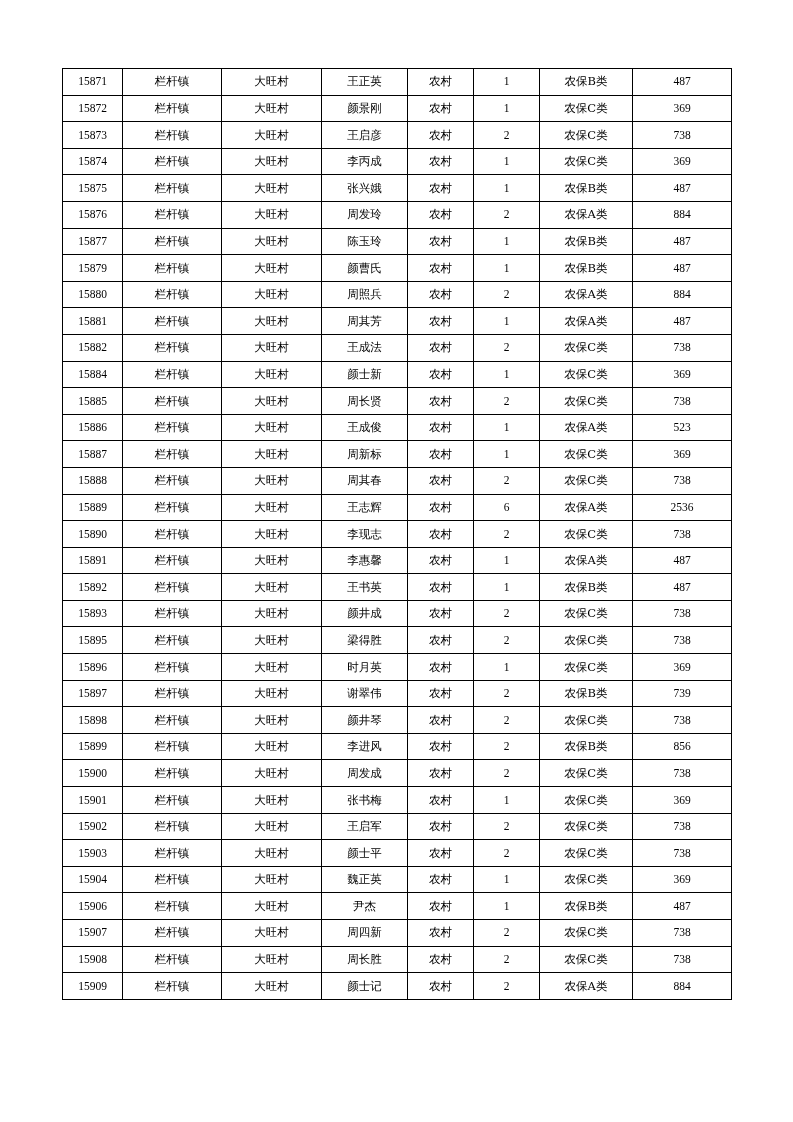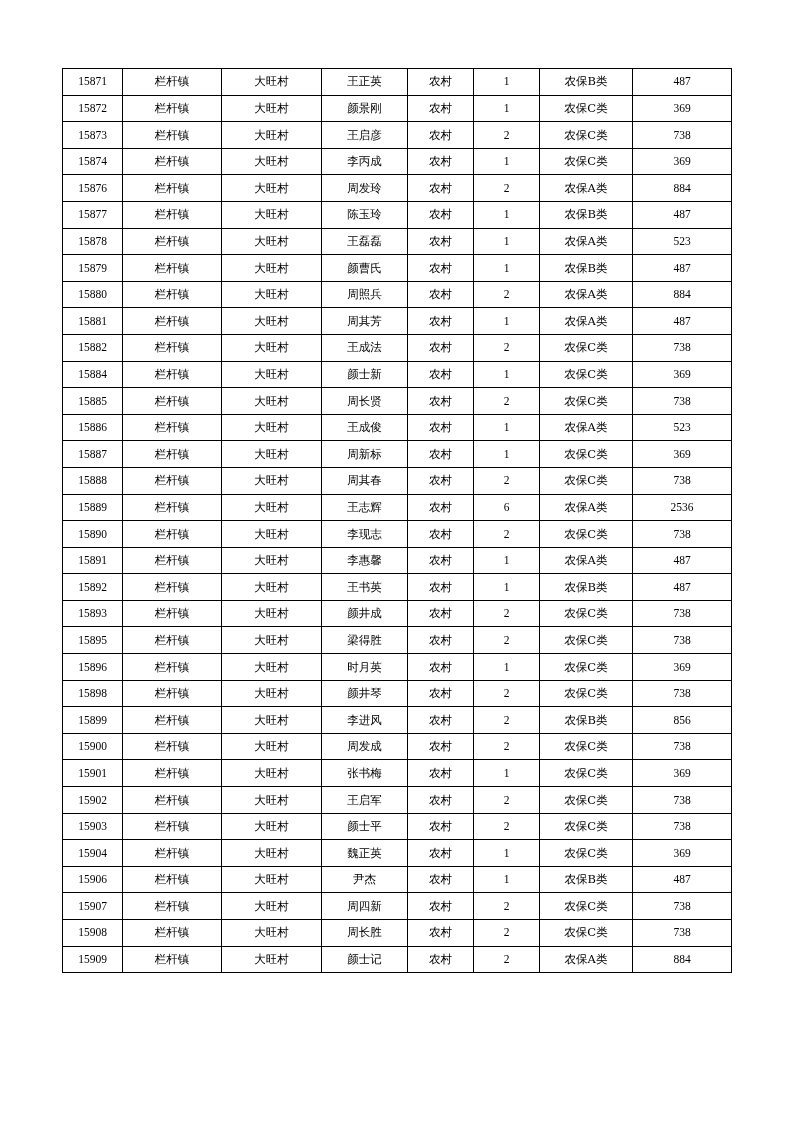--- a/index.html
+++ b/index.html
@@ -102,120 +102,120 @@
           <td class="num">15874</td>
           <td class="cn">栏杆镇</td>
           <td class="cn">大旺村</td>
           <td class="cn">李丙成</td>
           <td class="cn">农村</td>
           <td class="num">1</td>
           <td class="cn">农保C类</td>
           <td class="num">369</td>
         </tr>
         <tr>
+          <td class="num">15875</td>
+          <td class="cn">栏杆镇</td>
+          <td class="cn">大旺村</td>
+          <td class="cn">张兴娥</td>
+          <td class="cn">农村</td>
+          <td class="num">1</td>
+          <td class="cn">农保B类</td>
+          <td class="num">487</td>
+        </tr>
+        <tr>
           <td class="num">15876</td>
           <td class="cn">栏杆镇</td>
           <td class="cn">大旺村</td>
           <td class="cn">周发玲</td>
           <td class="cn">农村</td>
           <td class="num">2</td>
           <td class="cn">农保A类</td>
           <td class="num">884</td>
         </tr>
         <tr>
           <td class="num">15877</td>
           <td class="cn">栏杆镇</td>
           <td class="cn">大旺村</td>
           <td class="cn">陈玉玲</td>
           <td class="cn">农村</td>
           <td class="num">1</td>
           <td class="cn">农保B类</td>
           <td class="num">487</td>
         </tr>
         <tr>
-          <td class="num">15878</td>
-          <td class="cn">栏杆镇</td>
-          <td class="cn">大旺村</td>
-          <td class="cn">王磊磊</td>
+          <td class="num">15879</td>
+          <td class="cn">栏杆镇</td>
+          <td class="cn">大旺村</td>
+          <td class="cn">颜曹氏</td>
+          <td class="cn">农村</td>
+          <td class="num">1</td>
+          <td class="cn">农保B类</td>
+          <td class="num">487</td>
+        </tr>
+        <tr>
+          <td class="num">15880</td>
+          <td class="cn">栏杆镇</td>
+          <td class="cn">大旺村</td>
+          <td class="cn">周照兵</td>
+          <td class="cn">农村</td>
+          <td class="num">2</td>
+          <td class="cn">农保A类</td>
+          <td class="num">884</td>
+        </tr>
+        <tr>
+          <td class="num">15881</td>
+          <td class="cn">栏杆镇</td>
+          <td class="cn">大旺村</td>
+          <td class="cn">周其芳</td>
+          <td class="cn">农村</td>
+          <td class="num">1</td>
+          <td class="cn">农保A类</td>
+          <td class="num">487</td>
+        </tr>
+        <tr>
+          <td class="num">15882</td>
+          <td class="cn">栏杆镇</td>
+          <td class="cn">大旺村</td>
+          <td class="cn">王成法</td>
+          <td class="cn">农村</td>
+          <td class="num">2</td>
+          <td class="cn">农保C类</td>
+          <td class="num">738</td>
+        </tr>
+        <tr>
+          <td class="num">15884</td>
+          <td class="cn">栏杆镇</td>
+          <td class="cn">大旺村</td>
+          <td class="cn">颜士新</td>
+          <td class="cn">农村</td>
+          <td class="num">1</td>
+          <td class="cn">农保C类</td>
+          <td class="num">369</td>
+        </tr>
+        <tr>
+          <td class="num">15885</td>
+          <td class="cn">栏杆镇</td>
+          <td class="cn">大旺村</td>
+          <td class="cn">周长贤</td>
+          <td class="cn">农村</td>
+          <td class="num">2</td>
+          <td class="cn">农保C类</td>
+          <td class="num">738</td>
+        </tr>
+        <tr>
+          <td class="num">15886</td>
+          <td class="cn">栏杆镇</td>
+          <td class="cn">大旺村</td>
+          <td class="cn">王成俊</td>
           <td class="cn">农村</td>
           <td class="num">1</td>
           <td class="cn">农保A类</td>
           <td class="num">523</td>
         </tr>
         <tr>
-          <td class="num">15879</td>
-          <td class="cn">栏杆镇</td>
-          <td class="cn">大旺村</td>
-          <td class="cn">颜曹氏</td>
-          <td class="cn">农村</td>
-          <td class="num">1</td>
-          <td class="cn">农保B类</td>
-          <td class="num">487</td>
-        </tr>
-        <tr>
-          <td class="num">15880</td>
-          <td class="cn">栏杆镇</td>
-          <td class="cn">大旺村</td>
-          <td class="cn">周照兵</td>
-          <td class="cn">农村</td>
-          <td class="num">2</td>
-          <td class="cn">农保A类</td>
-          <td class="num">884</td>
-        </tr>
-        <tr>
-          <td class="num">15881</td>
-          <td class="cn">栏杆镇</td>
-          <td class="cn">大旺村</td>
-          <td class="cn">周其芳</td>
-          <td class="cn">农村</td>
-          <td class="num">1</td>
-          <td class="cn">农保A类</td>
-          <td class="num">487</td>
-        </tr>
-        <tr>
-          <td class="num">15882</td>
-          <td class="cn">栏杆镇</td>
-          <td class="cn">大旺村</td>
-          <td class="cn">王成法</td>
-          <td class="cn">农村</td>
-          <td class="num">2</td>
-          <td class="cn">农保C类</td>
-          <td class="num">738</td>
-        </tr>
-        <tr>
-          <td class="num">15884</td>
-          <td class="cn">栏杆镇</td>
-          <td class="cn">大旺村</td>
-          <td class="cn">颜士新</td>
-          <td class="cn">农村</td>
-          <td class="num">1</td>
-          <td class="cn">农保C类</td>
-          <td class="num">369</td>
-        </tr>
-        <tr>
-          <td class="num">15885</td>
-          <td class="cn">栏杆镇</td>
-          <td class="cn">大旺村</td>
-          <td class="cn">周长贤</td>
-          <td class="cn">农村</td>
-          <td class="num">2</td>
-          <td class="cn">农保C类</td>
-          <td class="num">738</td>
-        </tr>
-        <tr>
-          <td class="num">15886</td>
-          <td class="cn">栏杆镇</td>
-          <td class="cn">大旺村</td>
-          <td class="cn">王成俊</td>
-          <td class="cn">农村</td>
-          <td class="num">1</td>
-          <td class="cn">农保A类</td>
-          <td class="num">523</td>
-        </tr>
-        <tr>
           <td class="num">15887</td>
           <td class="cn">栏杆镇</td>
           <td class="cn">大旺村</td>
           <td class="cn">周新标</td>
           <td class="cn">农村</td>
           <td class="num">1</td>
           <td class="cn">农保C类</td>
           <td class="num">369</td>
         </tr>
         <tr>
@@ -290,20 +290,30 @@
         </tr>
         <tr>
           <td class="num">15896</td>
           <td class="cn">栏杆镇</td>
           <td class="cn">大旺村</td>
           <td class="cn">时月英</td>
           <td class="cn">农村</td>
           <td class="num">1</td>
           <td class="cn">农保C类</td>
           <td class="num">369</td>
+        </tr>
+        <tr>
+          <td class="num">15897</td>
+          <td class="cn">栏杆镇</td>
+          <td class="cn">大旺村</td>
+          <td class="cn">谢翠伟</td>
+          <td class="cn">农村</td>
+          <td class="num">2</td>
+          <td class="cn">农保B类</td>
+          <td class="num">739</td>
         </tr>
         <tr>
           <td class="num">15898</td>
           <td class="cn">栏杆镇</td>
           <td class="cn">大旺村</td>
           <td class="cn">颜井琴</td>
           <td class="cn">农村</td>
           <td class="num">2</td>
           <td class="cn">农保C类</td>
           <td class="num">738</td>

